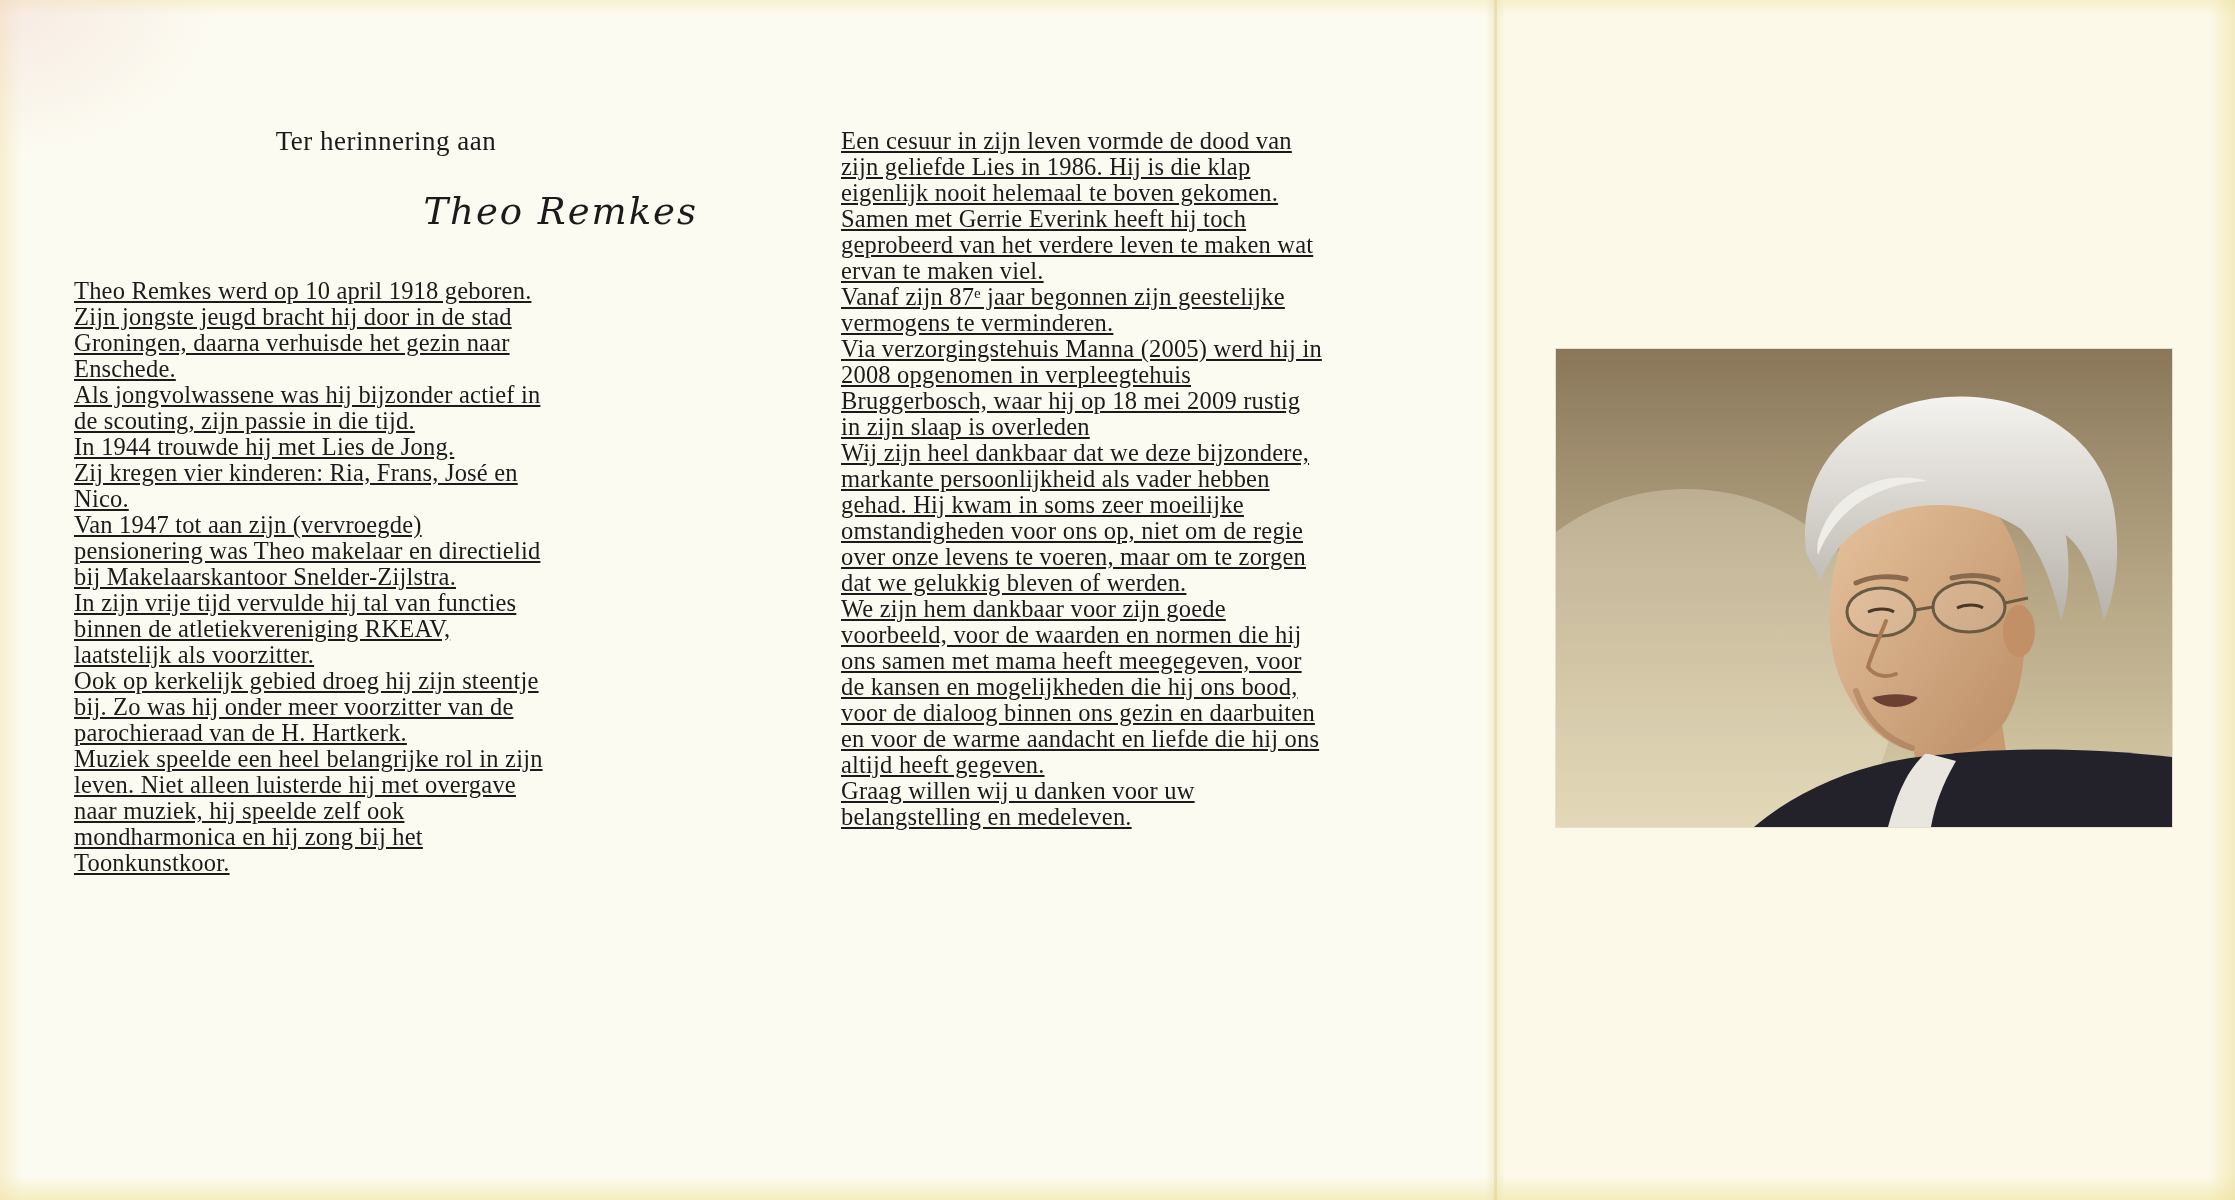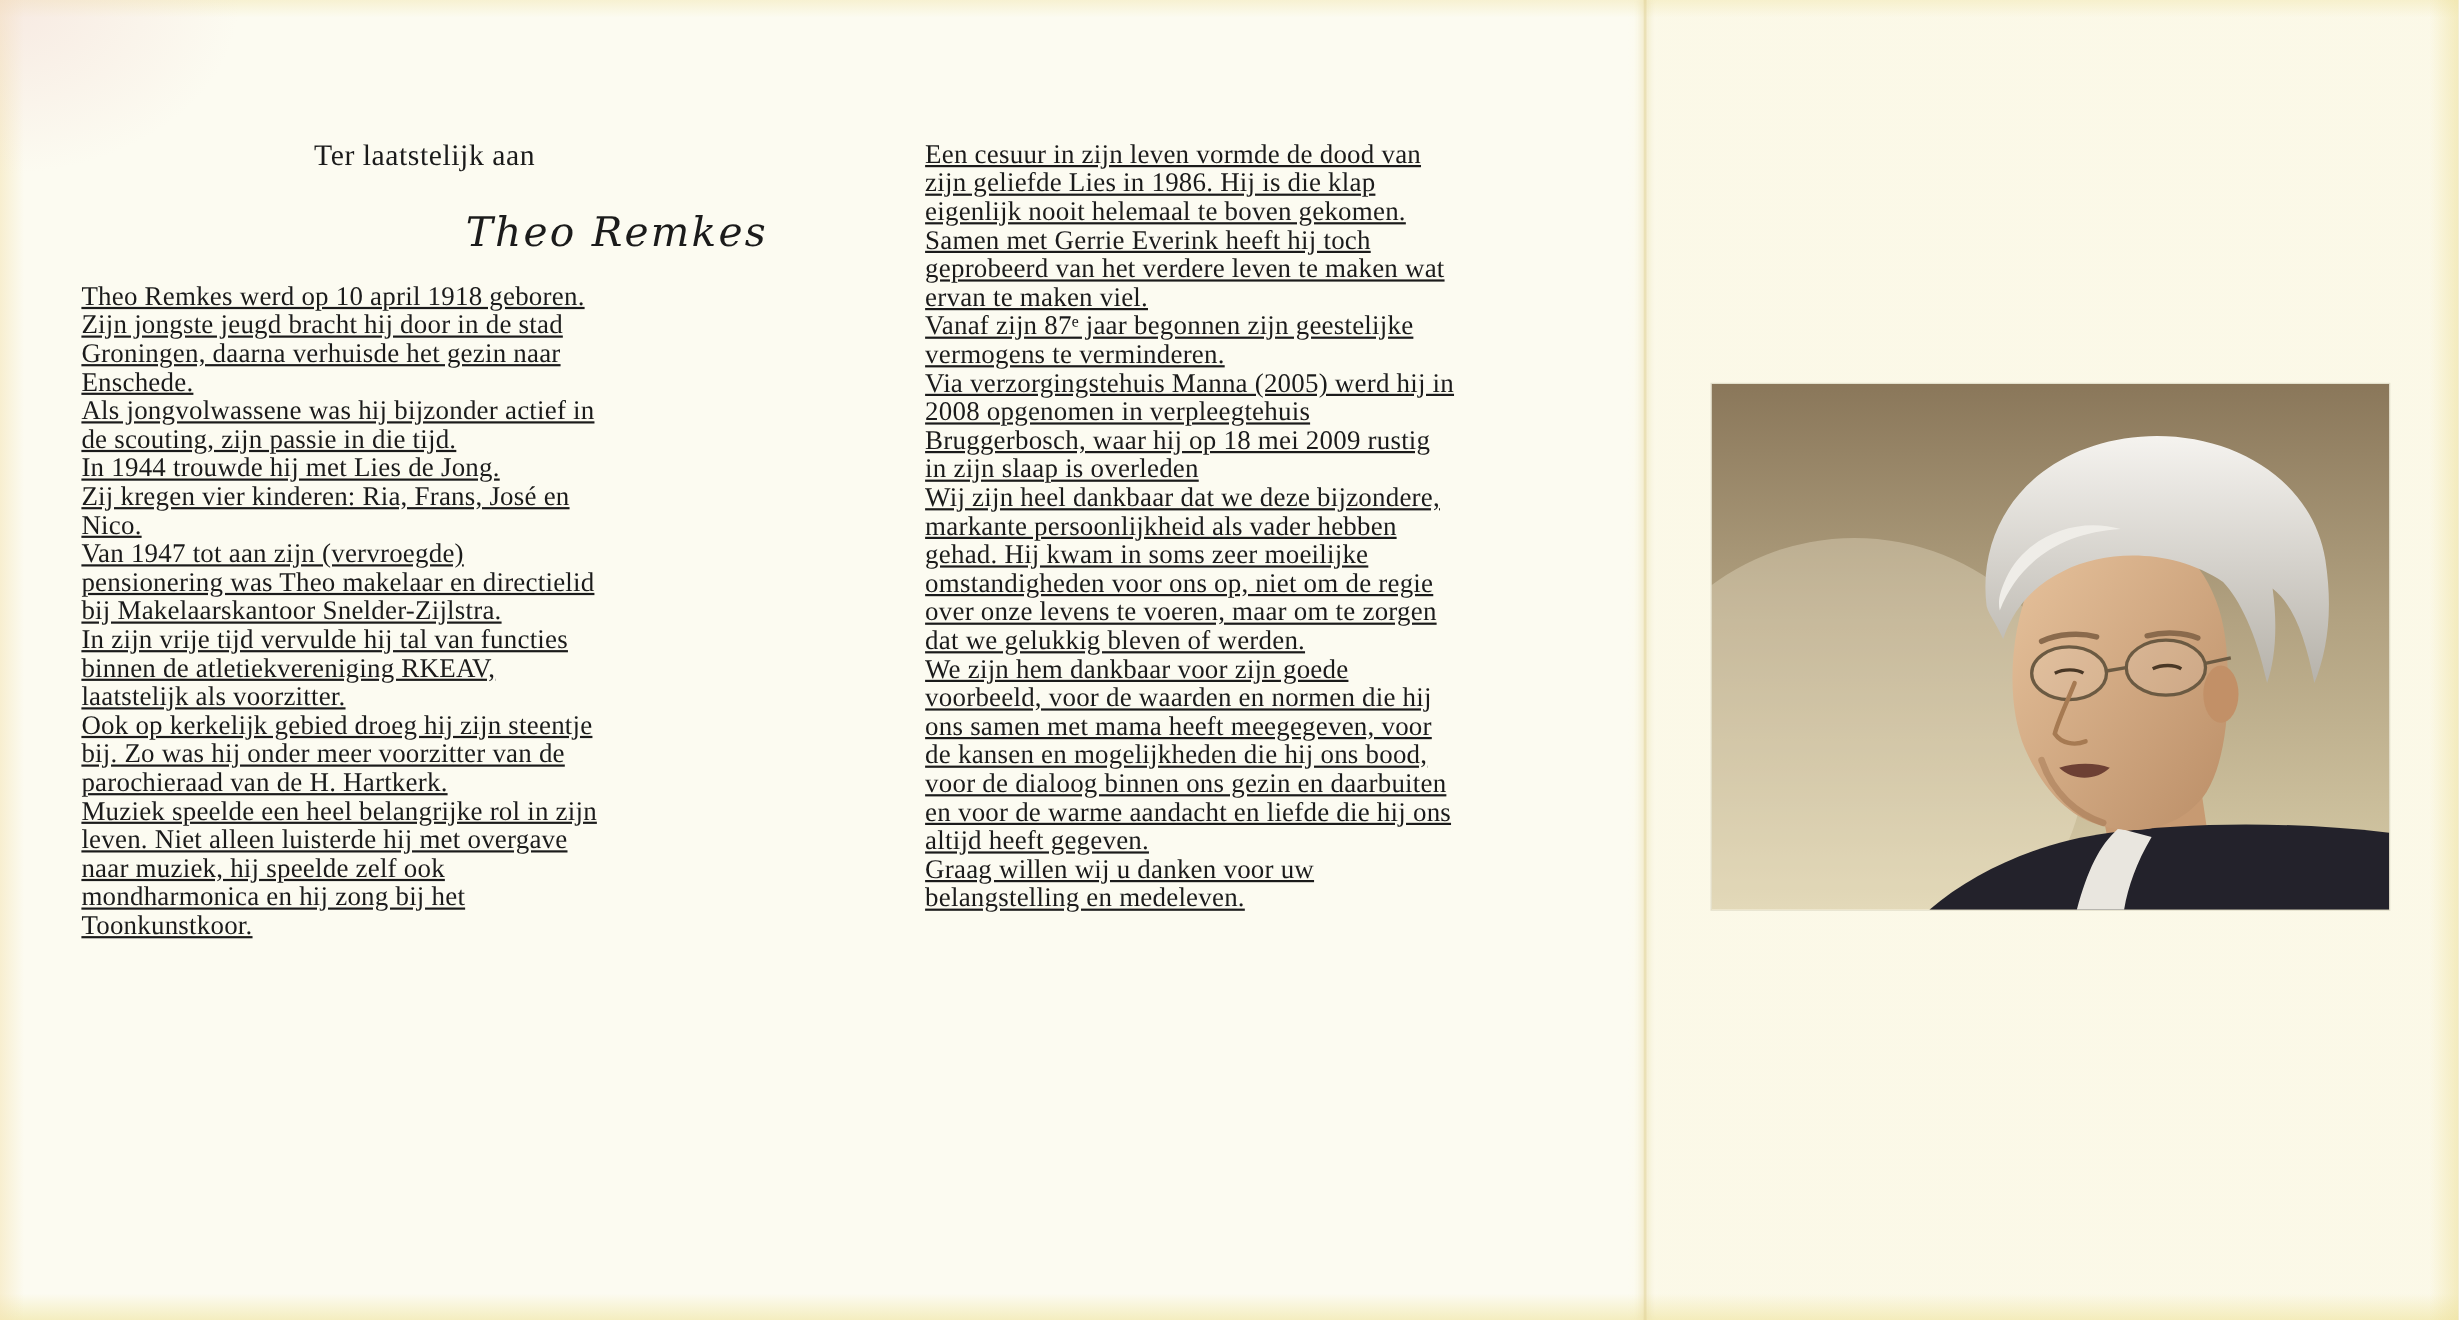--- a/index.html
+++ b/index.html
@@ -60,21 +60,21 @@
     letter-spacing: 2px;
   }
   .body-text {
     font-size: 24.5px;
     line-height: 26px;
     white-space: pre-line;
     letter-spacing: 0.2px;
     text-decoration: underline;
   }
   .body-left {
-    margin-top: 24px;
+    margin-top: 45px;
   }
   .col-right {
     position: absolute;
     left: 841px;
     top: 128px;
     width: 660px;
   }
   .photo {
     position: absolute;
     left: 1556px;
@@ -90,21 +90,21 @@
   }
 </style>
 </head>
 <body>
 
 <div class="scan">
 
   <div class="corner-tint"></div>
 
   <div class="col-left">
-    <div class="heading">Ter laatstelijk aan</div>
+    <div class="heading">Ter herinnering aan</div>
     <div class="deceased-name">Theo Remkes</div>
     <div class="body-text body-left">Theo Remkes werd op 10 april 1918 geboren.
 Zijn jongste jeugd bracht hij door in de stad
 Groningen, daarna verhuisde het gezin naar
 Enschede.
 Als jongvolwassene was hij bijzonder actief in
 de scouting, zijn passie in die tijd.
 In 1944 trouwde hij met Lies de Jong.
 Zij kregen vier kinderen: Ria, Frans, José en
 Nico.

